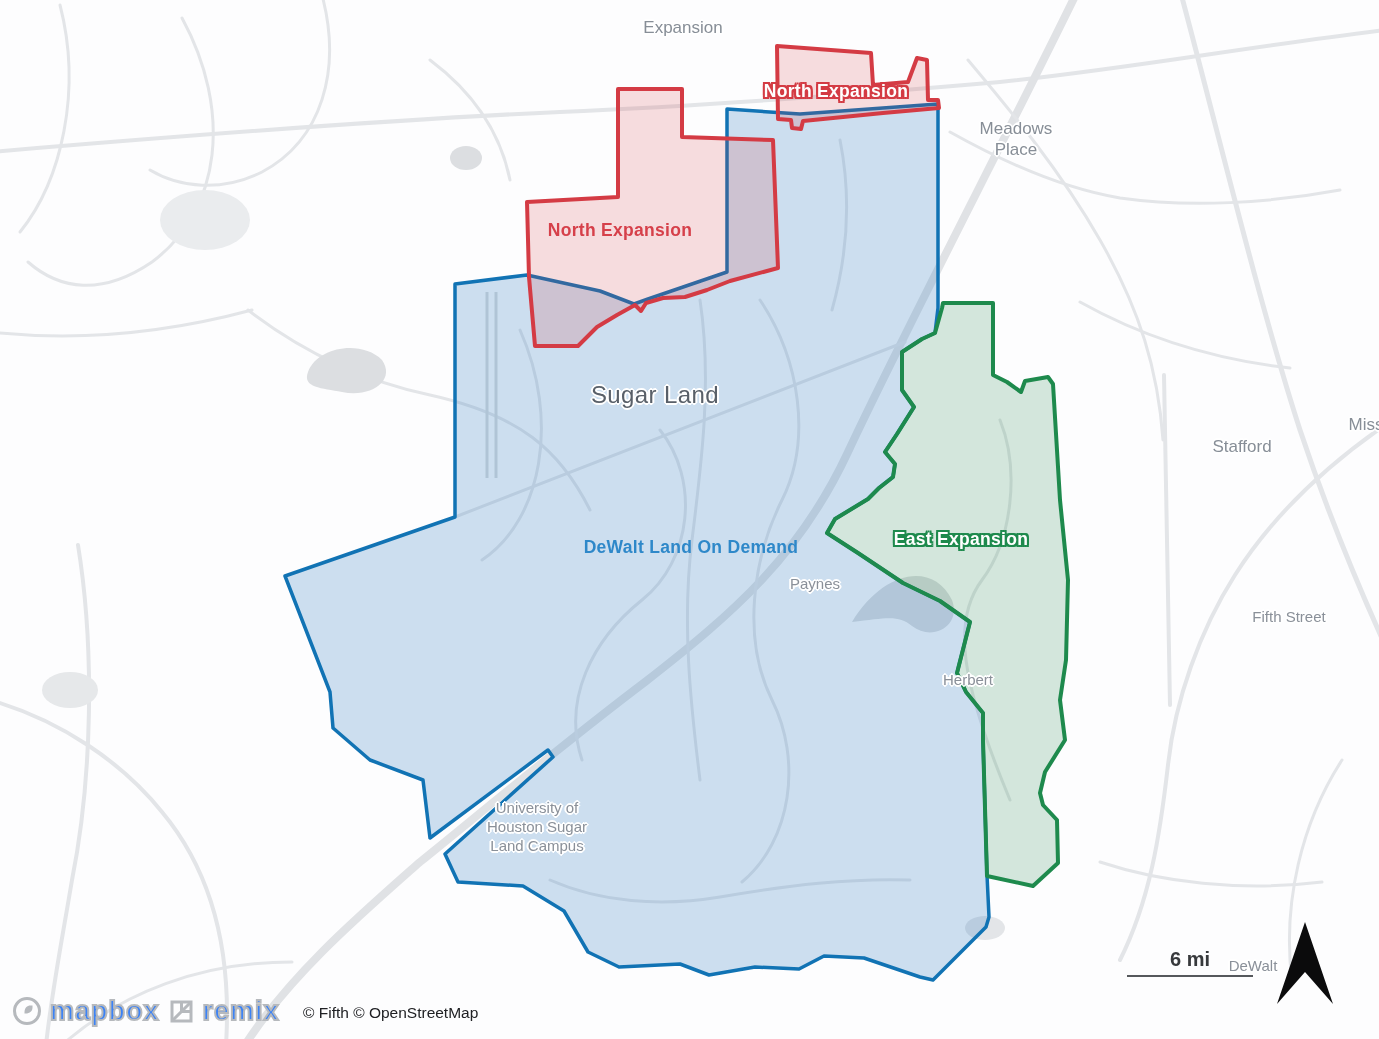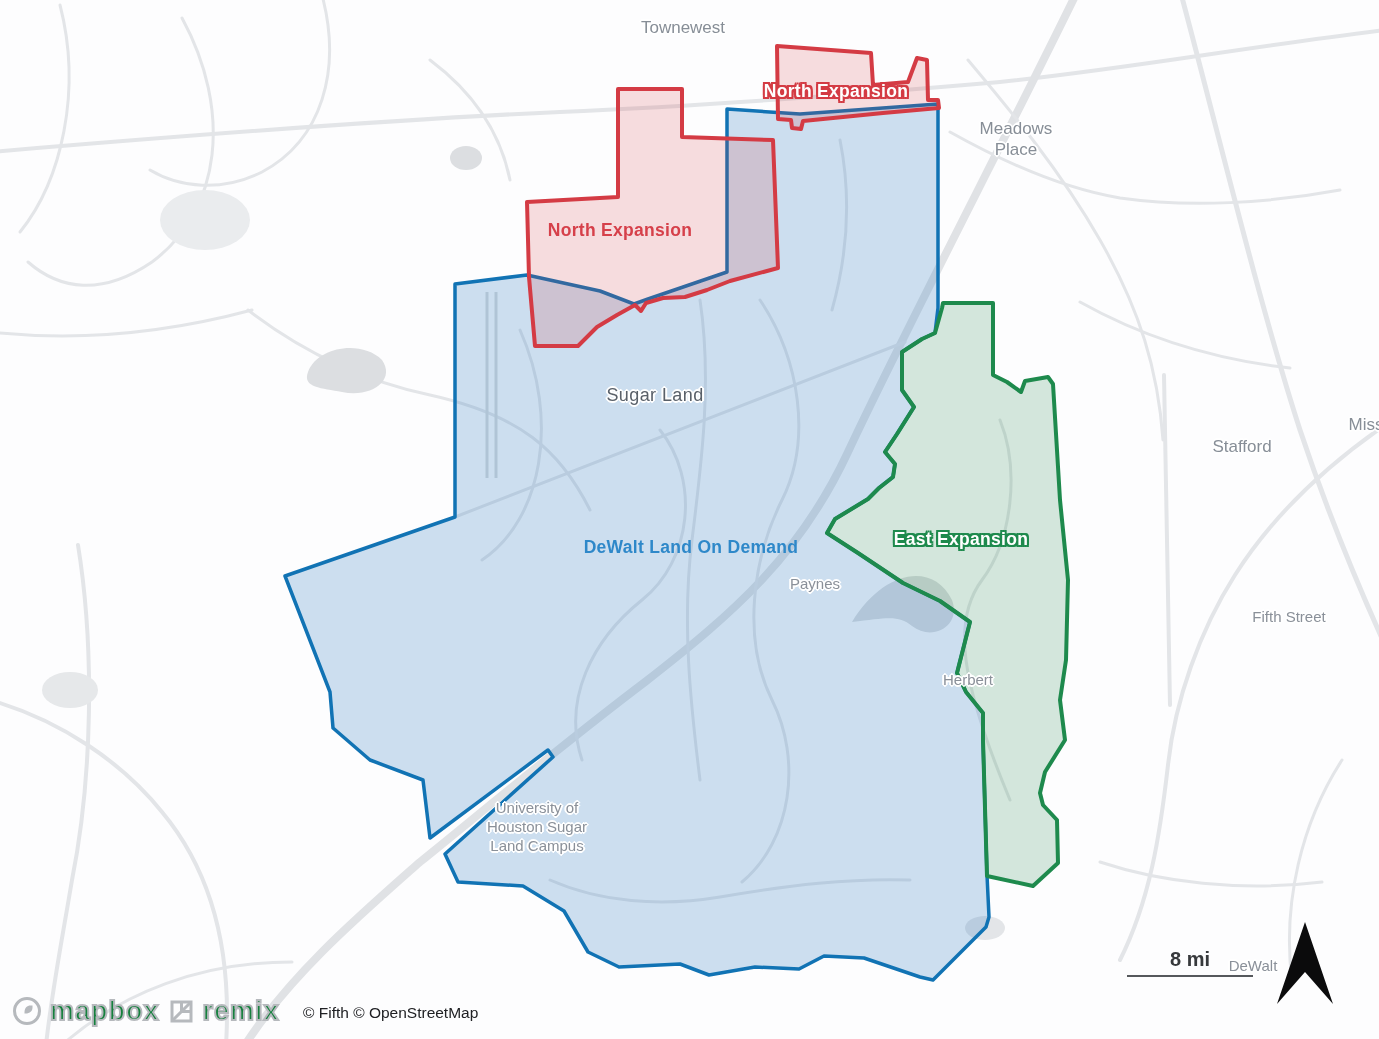--- a/index.html
+++ b/index.html
@@ -11,32 +11,32 @@
   
   .lbl{
     position:absolute;transform:translate(-50%,-50%);
     white-space:pre-line;text-align:center;line-height:1.25;
     pointer-events:none;font-family:"Liberation Sans",sans-serif;
   }
   .halo-w{text-shadow:-2px 0 0 #fff,2px 0 0 #fff,0 -2px 0 #fff,0 2px 0 #fff,
     -1px -1px 0 #fff,1px -1px 0 #fff,-1px 1px 0 #fff,1px 1px 0 #fff;}
   .kind-town{font-size:17px;color:#878e97;}
   .kind-town-sm{font-size:15px;color:#8a9099;}
-  .kind-city{font-size:18px;color:#596069;letter-spacing:.4px;text-align:center;}
+  .kind-city{font-size:24px;color:#596069;letter-spacing:.4px;text-align:center;}
   .zl{font-weight:700;font-size:17.5px;letter-spacing:.3px;white-space:nowrap;}
   .zl-blue{color:#2e88c9;}
   .zl-red{color:#d6404a;}
   .zl-red-halo{color:#fff;text-shadow:-2px 0 0 #d43b44,2px 0 0 #d43b44,0 -2px 0 #d43b44,0 2px 0 #d43b44,
     -2px -2px 0 #d43b44,2px -2px 0 #d43b44,-2px 2px 0 #d43b44,2px 2px 0 #d43b44;}
   .zl-green{color:#fff;text-shadow:-2px 0 0 #1e8a4d,2px 0 0 #1e8a4d,0 -2px 0 #1e8a4d,0 2px 0 #1e8a4d,
     -2px -2px 0 #1e8a4d,2px -2px 0 #1e8a4d,-2px 2px 0 #1e8a4d,2px 2px 0 #1e8a4d;}
   
   #logo-bar{position:absolute;left:12px;top:996px;display:flex;align-items:center;gap:8px;}
   .wordmark{
-    font-size:27px;font-weight:800;letter-spacing:1px;color:#15803d;
+    font-size:27px;font-weight:800;letter-spacing:1px;color:#3b82f6;
     -webkit-text-stroke:2px #b6b9bd;line-height:1;
   }
   #attribution{position:absolute;left:303px;top:1004px;font-size:15.5px;color:#202124;}
   #scale-box{position:absolute;left:1127px;top:948px;width:126px;text-align:center;}
   #scale-label{font-size:20px;font-weight:600;color:#37393c;}
   #scale-line{margin-top:4px;border-bottom:2px solid #55585c;width:126px;}
 </style>
 </head>
 <body>
 
@@ -96,37 +96,37 @@
       </g>
 
     <polygon points="1305,922 1333,1004 1305,972 1277,1004" fill="#0b0b0c"></polygon>
   </svg>
 
   <div id="labels-layer">
       <div class="lbl zl zl-blue" style="left: 691px; top: 548px;">DeWalt Land On Demand</div>
       <div class="lbl zl zl-green" style="left: 961px; top: 540px; text-align: right;">East Expansion</div>
       <div class="lbl zl zl-red" style="left: 620px; top: 231px;">North Expansion</div>
       <div class="lbl zl zl-red-halo" style="left: 836px; top: 92px;">North Expansion</div>
-      <div class="lbl halo-w kind-town" style="left: 683px; top: 28px;">Townewest</div>
+      <div class="lbl halo-w kind-town" style="left: 683px; top: 28px;">Expansion</div>
       <div class="lbl halo-w kind-town" style="left: 1016px; top: 139px;">Meadows
 Place</div>
       <div class="lbl halo-w kind-city" style="left: 655px; top: 395px;">Sugar Land</div>
       <div class="lbl halo-w kind-town" style="left: 1242px; top: 447px;">Stafford</div>
       <div class="lbl halo-w kind-town" style="left: 1366px; top: 425px;">Miss</div>
       <div class="lbl halo-w kind-town-sm" style="left: 1289px; top: 603px; margin-top: 14px;">Fifth Street</div>
       <div class="lbl halo-w kind-town-sm" style="left: 815px; top: 584px;">Paynes</div>
       <div class="lbl halo-w kind-town-sm" style="left: 968px; top: 680px;">Herbert</div>
       <div class="lbl halo-w kind-town-sm" style="left: 537px; top: 827px;">University of
 Houston Sugar
 Land Campus</div>
       <div class="lbl halo-w kind-town-sm" style="left: 1253px; top: 966px;">DeWalt</div>
     </div>
 
   <div id="scale-box">
-    <div id="scale-label">8 mi</div>
+    <div id="scale-label">6 mi</div>
     <div id="scale-line"></div>
   </div>
 
   <div id="logo-bar">
     <svg width="30" height="30" viewBox="0 0 30 30">
       <circle cx="15" cy="15" r="12.5" fill="none" stroke="#b6b9bd" stroke-width="3"></circle>
       <path d="M18.5,9.5 C15,9.5 12.5,12 12.5,16.5 L12.5,17.5 L13.5,17.5 C18,17.5 20.5,15 20.5,11.5 L20.5,9.5 Z M15,12 L16.5,13.5 L18,15" fill="#b6b9bd"></path>
     </svg>
     <span class="wordmark">mapbox</span>
     <svg width="27" height="27" viewBox="0 0 27 27">

